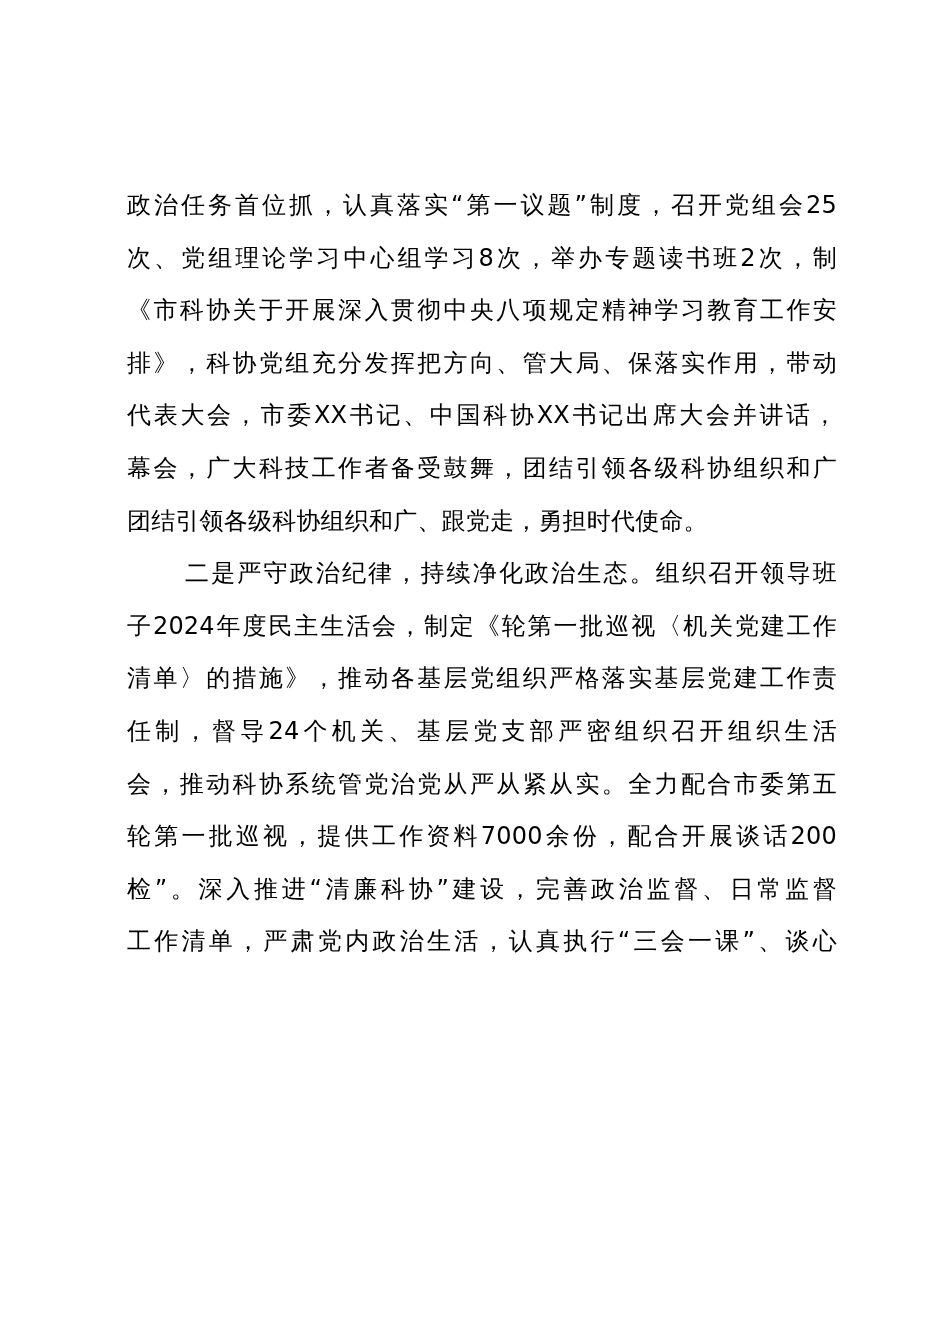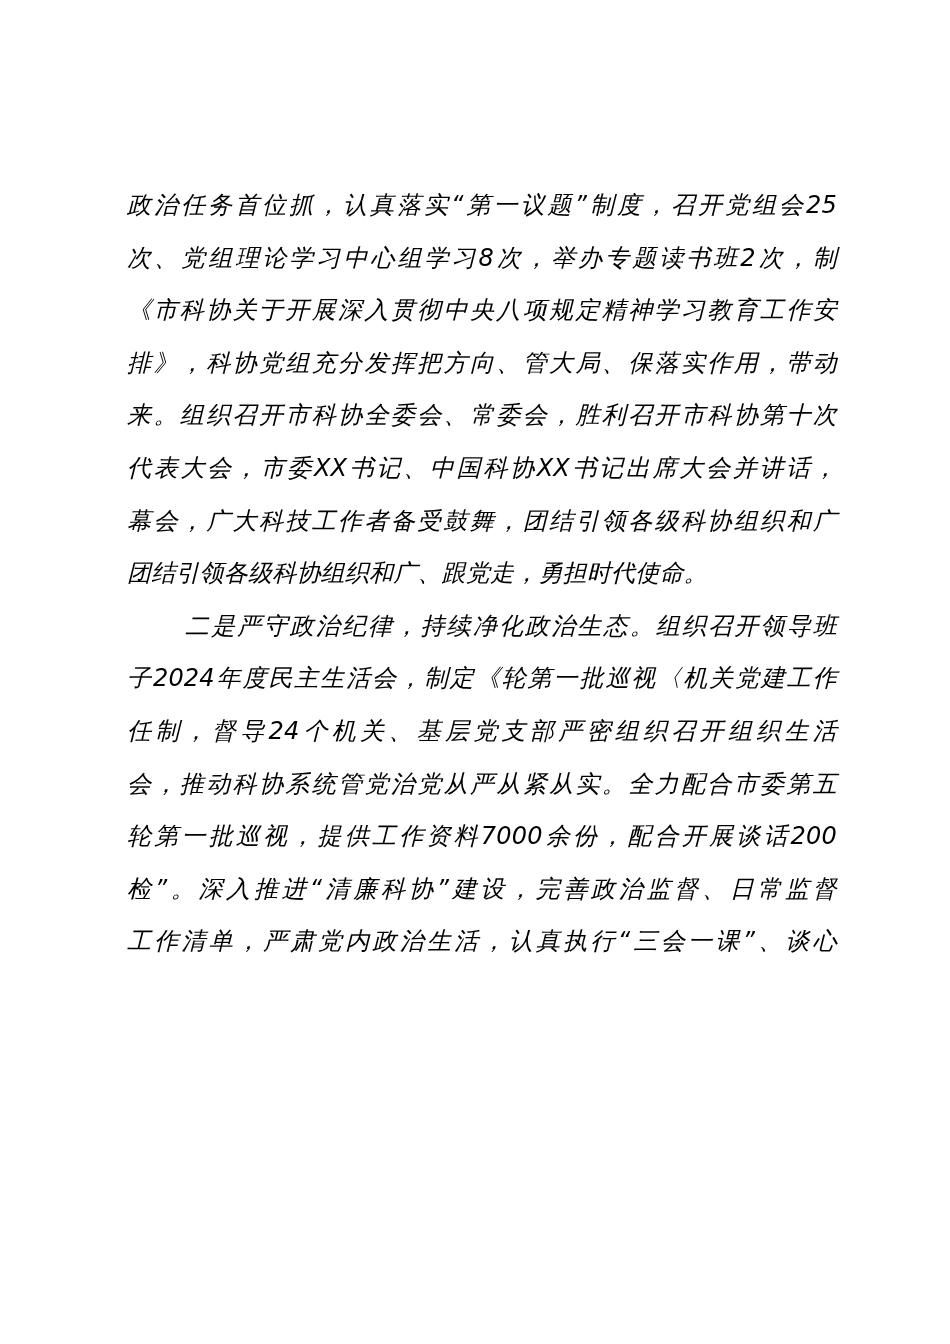--- a/index.html
+++ b/index.html
@@ -14,21 +14,20 @@
       overflow: hidden;
       font-family: "DejaVu Sans", "Liberation Sans", sans-serif;
       color: #000000;
     }
     .page {
       position: absolute;
       left: 0; top: 0;
       width: 950px;
       height: 1344px;
       background: #ffffff;
-      font-style: italic;
     }
     .body-text {
       position: absolute;
       left: 127px;
       top: 183px;
       width: 710px;
     }
     .line {
       display: block;
       height: 52.6px;
@@ -50,29 +49,29 @@
 <body>
 
 <div class="page">
   <div class="body-text">
 
     <div>
       <span class="line">政治任务首位抓，认真落实“第一议题”制度，召开党组会25</span>
       <span class="line">次、党组理论学习中心组学习8次，举办专题读书班2次，制</span>
       <span class="line">《市科协关于开展深入贯彻中央八项规定精神学习教育工作安</span>
       <span class="line">排》，科协党组充分发挥把方向、管大局、保落实作用，带动</span>
-      <span class="line">来。组织召开市科协全委会、常委会，胜利召开市科协第十次</span>
       <span class="line">代表大会，市委XX书记、中国科协XX书记出席大会并讲话，</span>
       <span class="line">幕会，广大科技工作者备受鼓舞，团结引领各级科协组织和广</span>
       <span class="line last">团结引领各级科协组织和广、跟党走，勇担时代使命。</span>
     </div>
 
     <div>
       <span class="line indent">二是严守政治纪律，持续净化政治生态。组织召开领导班</span>
       <span class="line">子2024年度民主生活会，制定《轮第一批巡视〈机关党建工作</span>
+      <span class="line">清单〉的措施》，推动各基层党组织严格落实基层党建工作责</span>
       <span class="line">任制，督导24个机关、基层党支部严密组织召开组织生活</span>
       <span class="line">会，推动科协系统管党治党从严从紧从实。全力配合市委第五</span>
       <span class="line">轮第一批巡视，提供工作资料7000余份，配合开展谈话200</span>
       <span class="line">检”。深入推进“清廉科协”建设，完善政治监督、日常监督</span>
       <span class="line">工作清单，严肃党内政治生活，认真执行“三会一课”、谈心</span>
     </div>
   </div>
 </div>
 
 </body></html>

